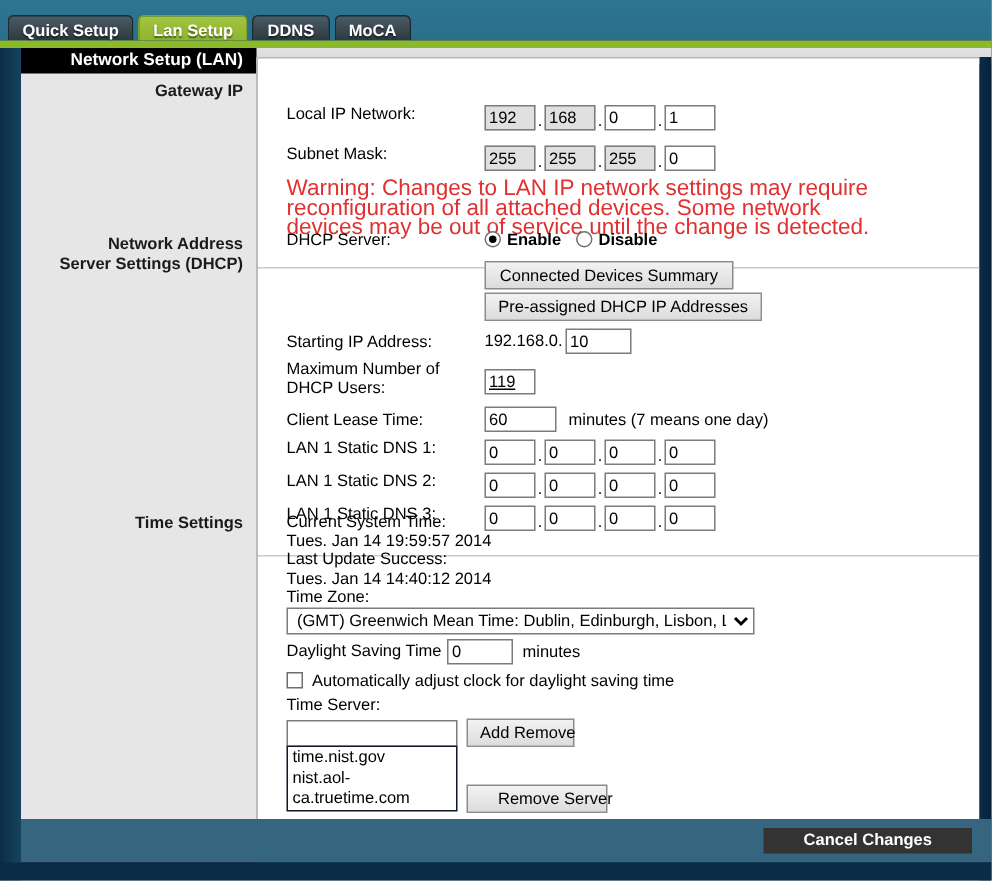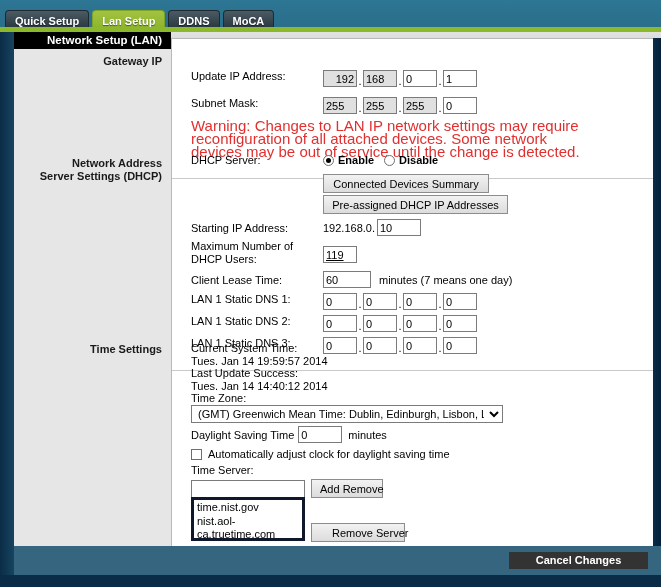--- a/index.html
+++ b/index.html
@@ -119,21 +119,21 @@
     background:#fff;border:1px solid #7b7b7b;height:18px;
     box-sizing:border-box;padding:0 2px;
   }
 
   .chk{
     display:inline-block;width:11px;height:11px;border:1px solid #6e6e6e;
     background:#fff;vertical-align:-2px;box-sizing:border-box;
   }
 
   .listbox{
-    border:3px solid #0f172a;background:#fff;overflow:hidden;
+    border:1px solid #0f172a;background:#fff;overflow:hidden;
     box-sizing:border-box;font-size:11px;line-height:13.5px;padding:1px 3px;
   }
 
   .ital{font-style:italic;font-size:11px;margin:0 10px 0 4px;}
 
   
   .footer{
     position:absolute;left:14px;top:546px;width:647px;height:29px;
     background:#35657f;
   }
@@ -176,22 +176,22 @@
     </div>
     <div class="side-label" style="top:311px;">
       <span>Time Settings</span>
     </div>
   </div>
   <div class="sidebar-blackfoot"></div>
 
   <div class="panel">
 
     <div class="rowgrid" style="top:31px;">
-      <span class="lbl" style="width:132px;">Update IP Address:</span><span style="display:inline-block;vertical-align:top;">
-        <input type="text" class="gray" style="width: 34px; text-align: right;" value="192"><span class="dot">.</span><input type="text" class="gray" style="width: 34px;" value="168"><span class="dot">.</span><input type="text" style="width: 34px;" value="0"><span class="dot">.</span><input type="text" style="width: 34px;" value="1">
+      <span class="lbl" style="width:132px;">Local IP Network:</span><span style="display:inline-block;vertical-align:top;">
+        <input type="text" class="gray" style="width: 34px;" value="192"><span class="dot">.</span><input type="text" class="gray" style="width: 34px;" value="168"><span class="dot">.</span><input type="text" style="width: 34px;" value="0"><span class="dot">.</span><input type="text" style="width: 34px;" value="1">
       </span>
     </div>
 
     <div class="rowgrid" style="top:58px;">
       <span class="lbl" style="width:132px;">Subnet Mask:</span><span style="display:inline-block;vertical-align:top;">
         <input type="text" class="gray" style="width: 34px;" value="255"><span class="dot">.</span><input type="text" class="gray" style="width: 34px;" value="255"><span class="dot">.</span><input type="text" class="gray" style="width: 34px;" value="255"><span class="dot">.</span><input type="text" style="width: 34px;" value="0">
       </span>
     </div>
 
     <div class="rowgrid warn" style="top:80px;width:395px;">Warning: Changes to LAN IP network settings may require reconfiguration of all attached devices. Some network devices may be out of service until the change is detected.</div>

